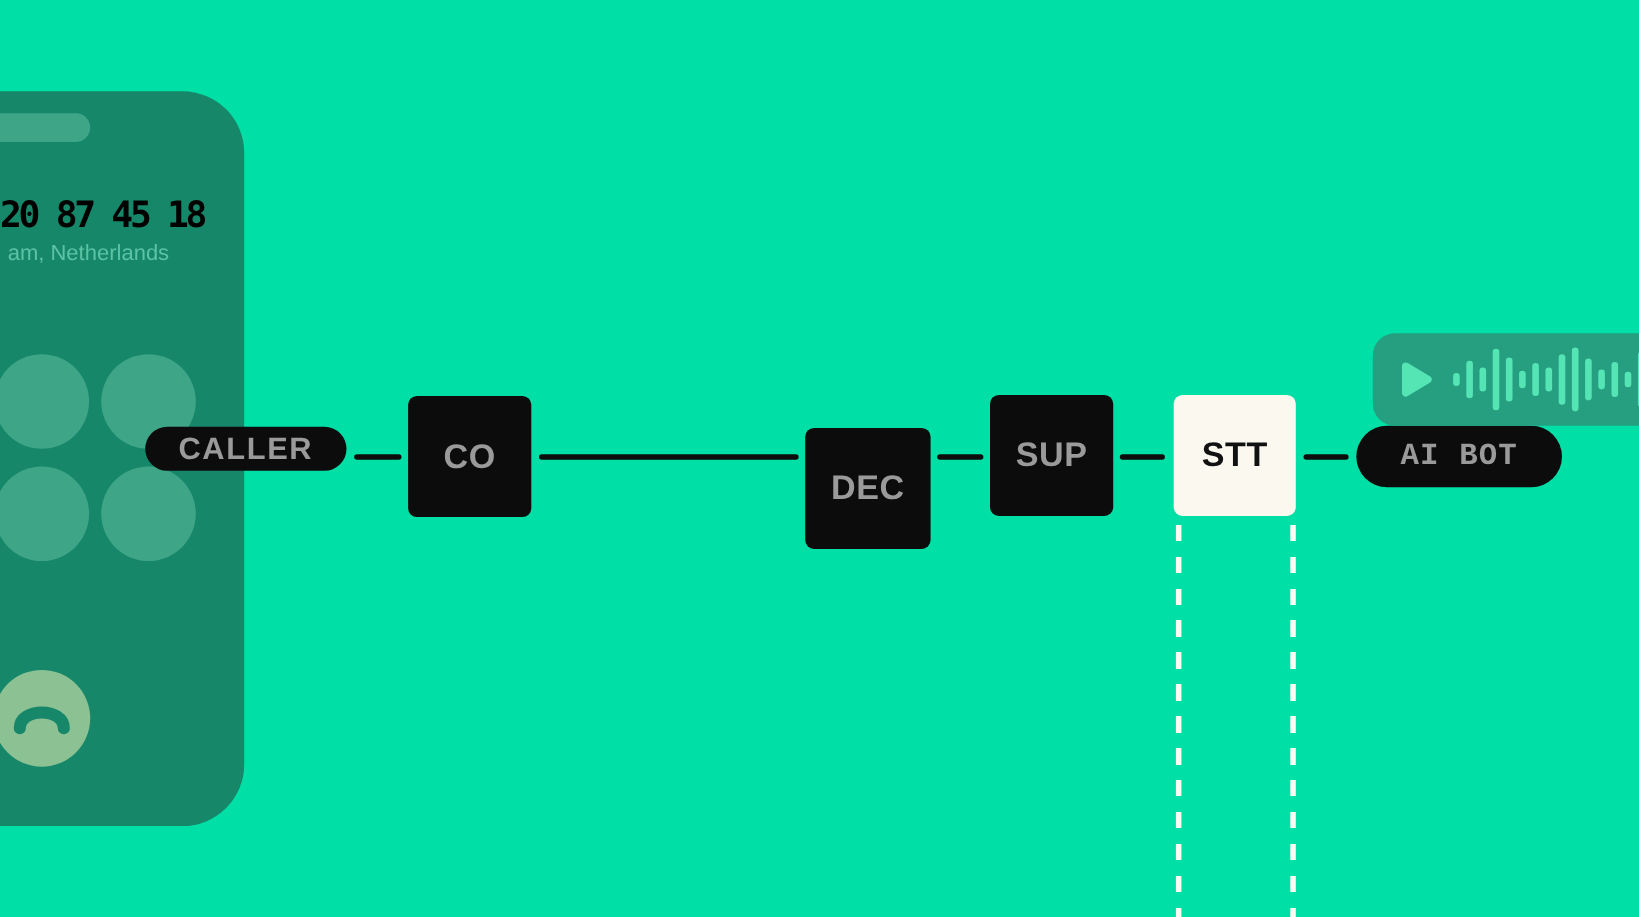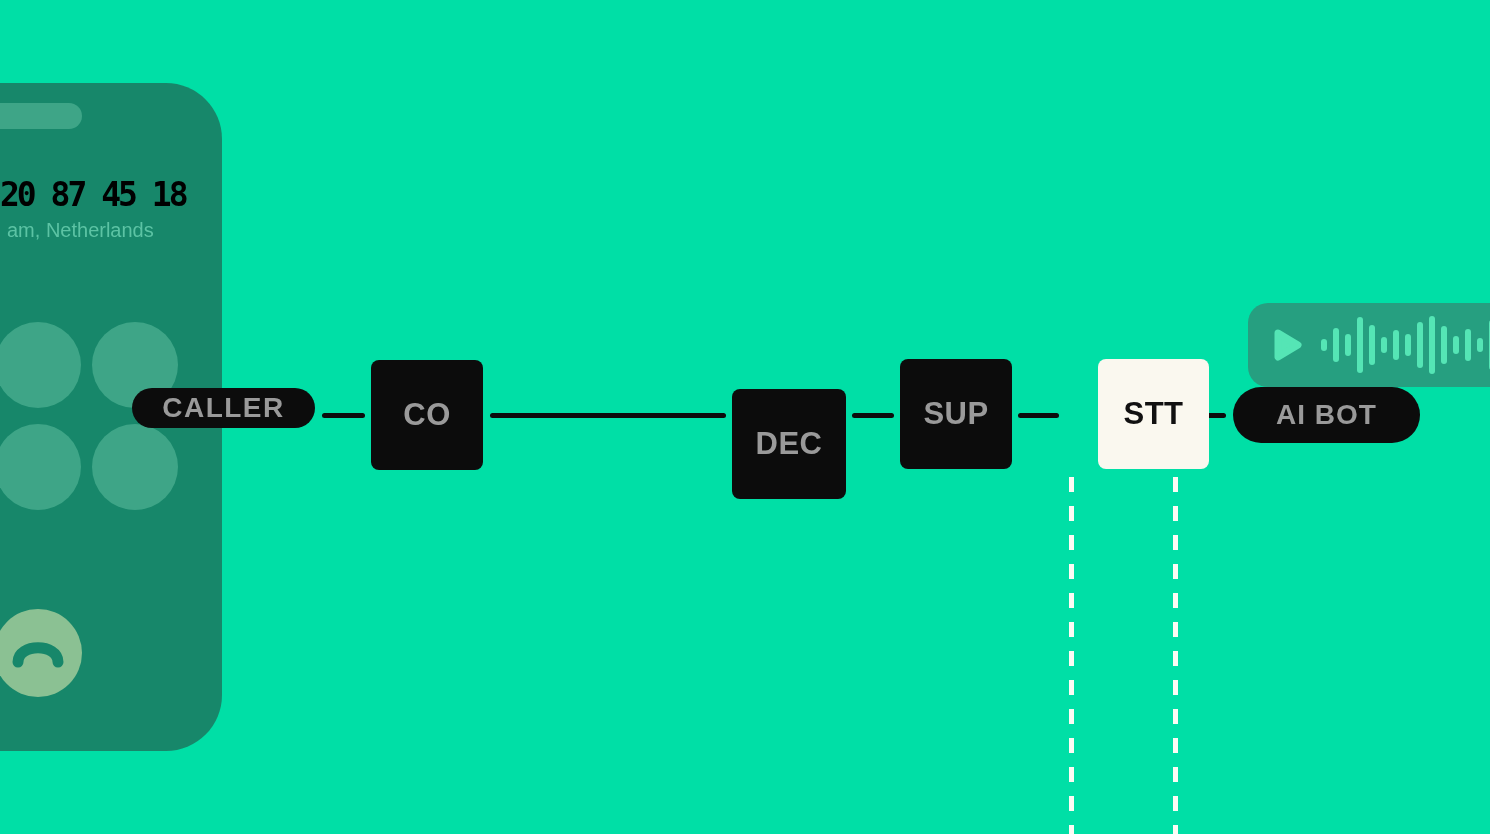--- a/index.html
+++ b/index.html
@@ -50,23 +50,23 @@
     background:#0C0C0C;color:#9A9A9A;
     display:flex;align-items:center;justify-content:center;
     font-weight:700;
   }
   .pill{height:56px;border-radius:28px;font-size:28px;letter-spacing:1.5px;}
   .square{height:110px;border-radius:8px;font-size:31px;letter-spacing:.5px;}
   .node-caller{left:132px;top:388px;width:183px;height:40px;}
   .node-co    {left:371px;top:360px;width:112px;}
   .node-dec   {left:732px;top:359px;width:114px;margin-top:30px;}
   .node-sup   {left:900px;top:359px;width:112px;}
-  .node-stt   {left:1067px;top:359px;width:111px;background:#FAF8EF;color:#111111;margin-left:31px;}
+  .node-stt   {left:1067px;top:359px;width:111px;background:#FAF8EF;color:#111111;}
   .node-aibot {left:1233px;top:387px;width:187px;
-               font-family:Liberation Sans, sans-serif;font-size:28px;letter-spacing:1px;}
+               font-family:Liberation Mono, monospace;font-size:28px;letter-spacing:1px;}
   .connector{
     position:absolute;top:413px;height:5px;border-radius:2.5px;
     background:#0C0C0C;
   }
   .c1{left:322px;width:43px;}
   .c2{left:490px;width:236px;}
   .c3{left:852px;width:42px;}
   .c4{left:1018px;width:41px;}
   .c5{left:1185px;width:41px;}
   .dash-guide{

